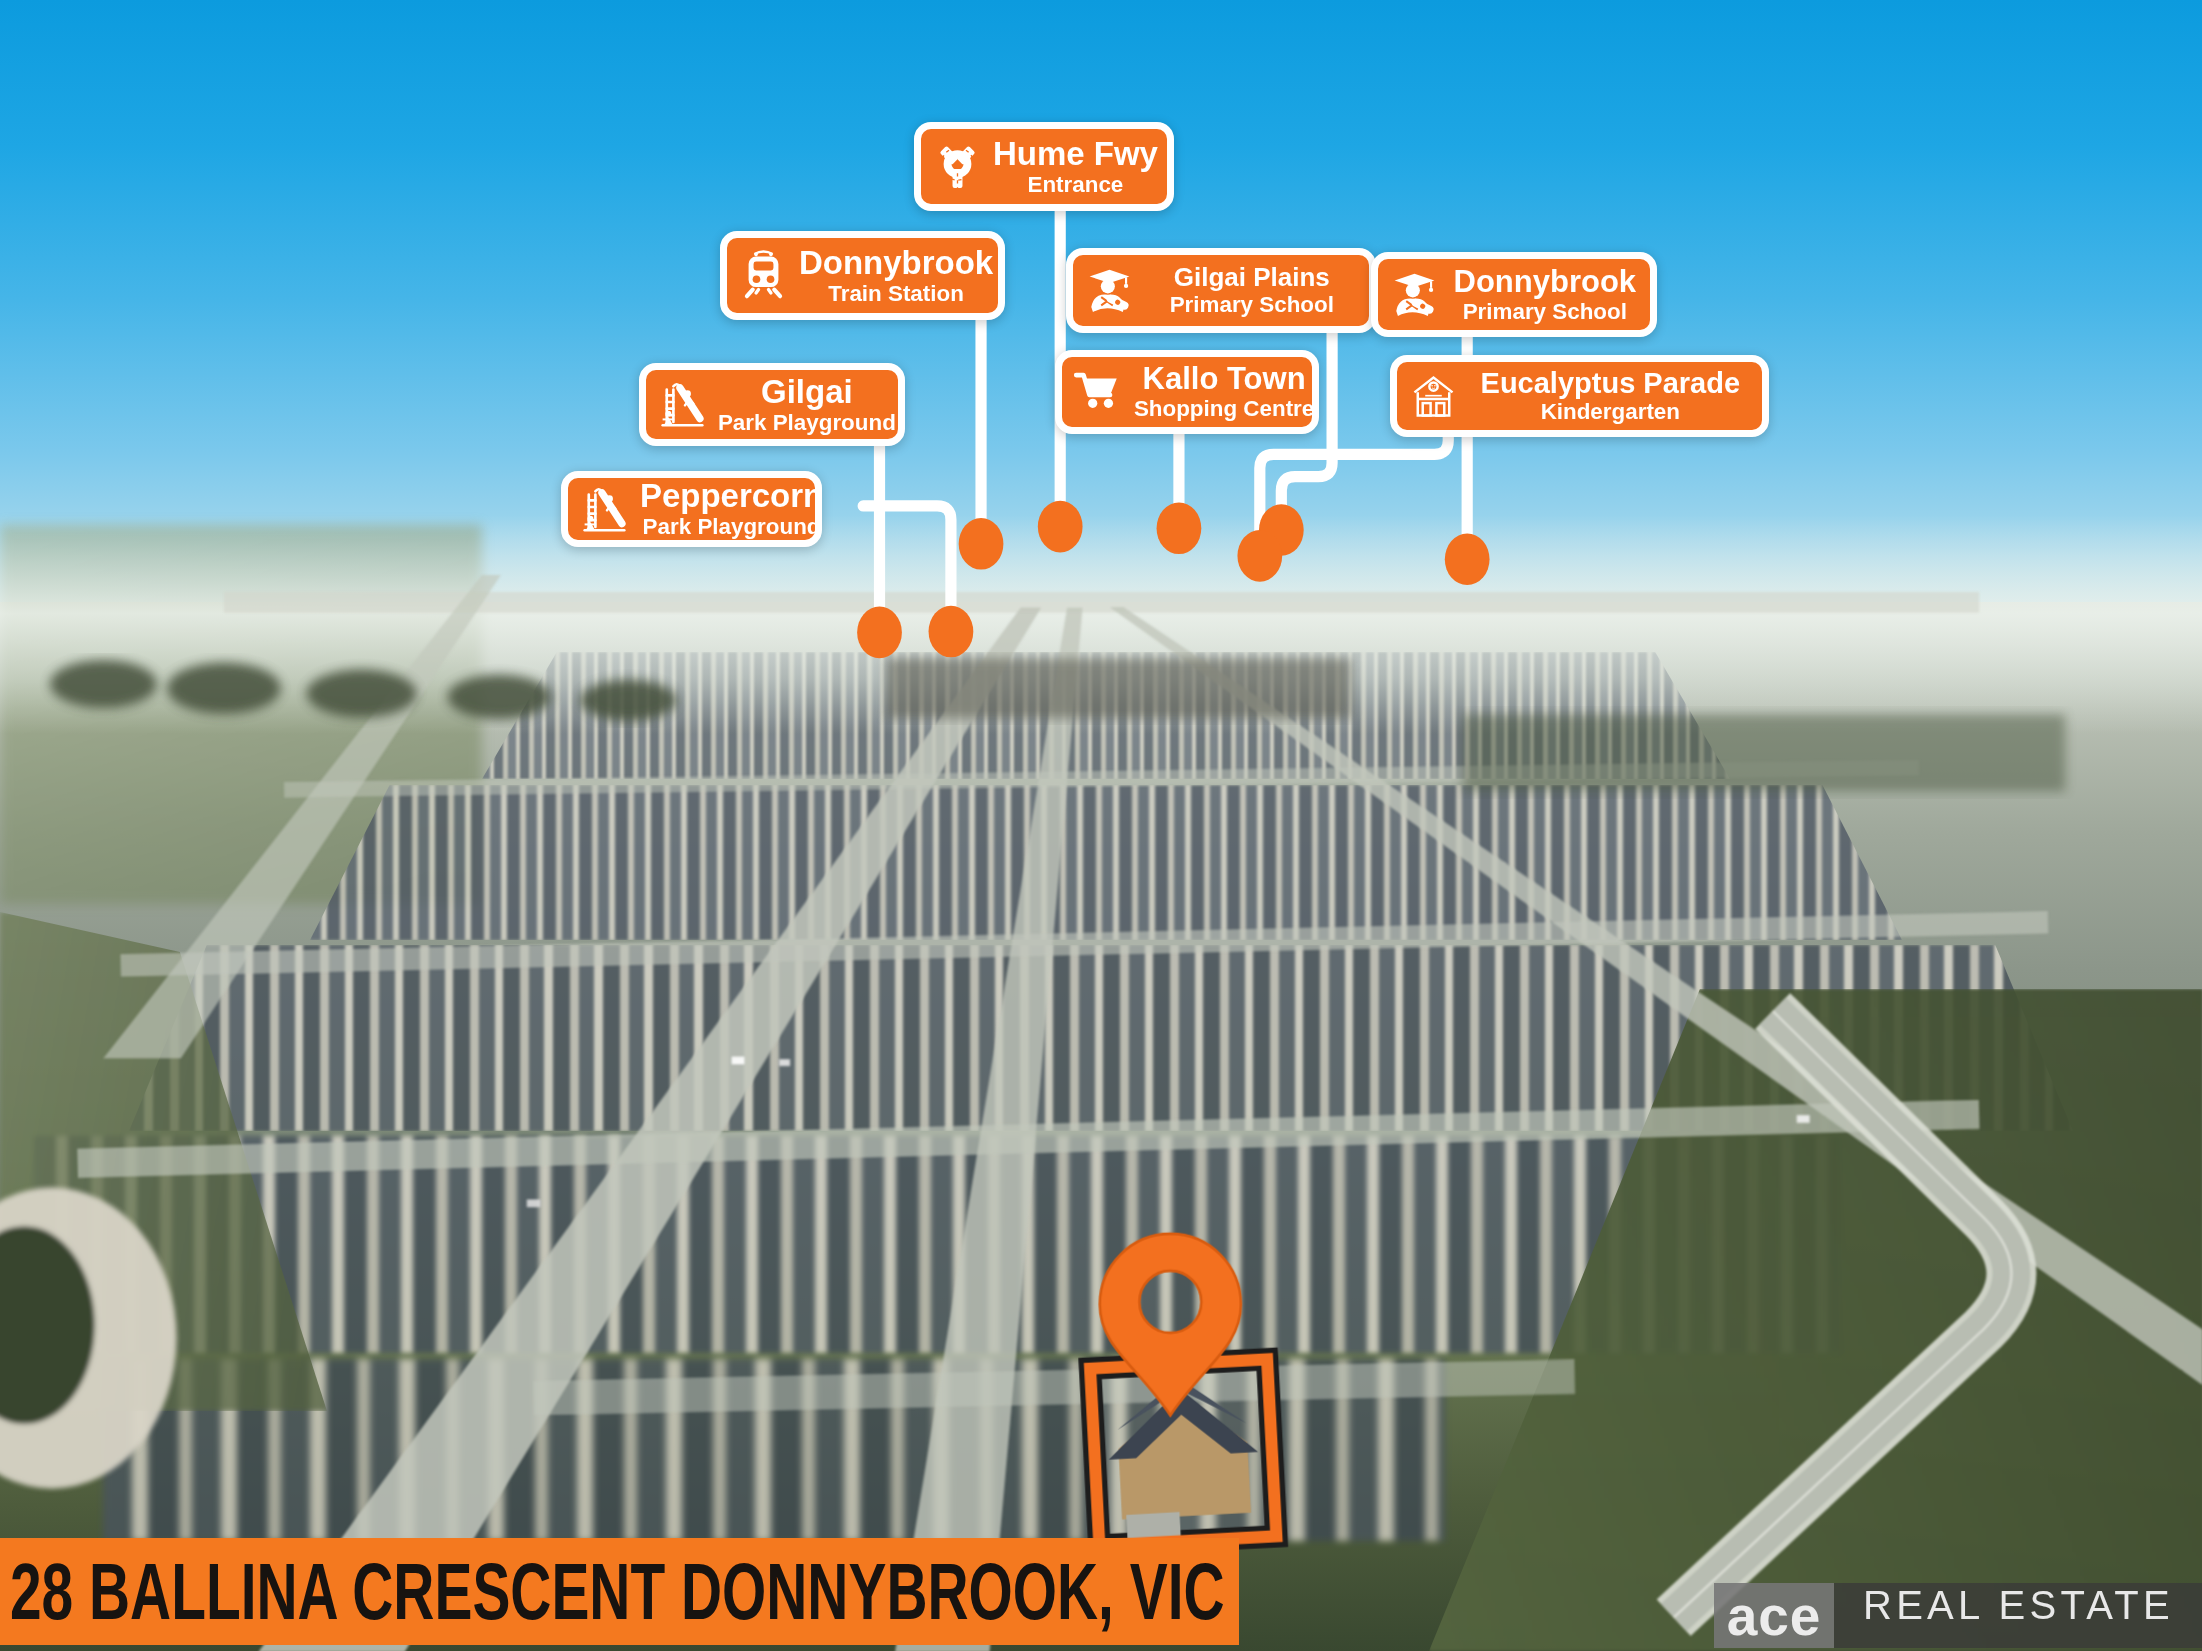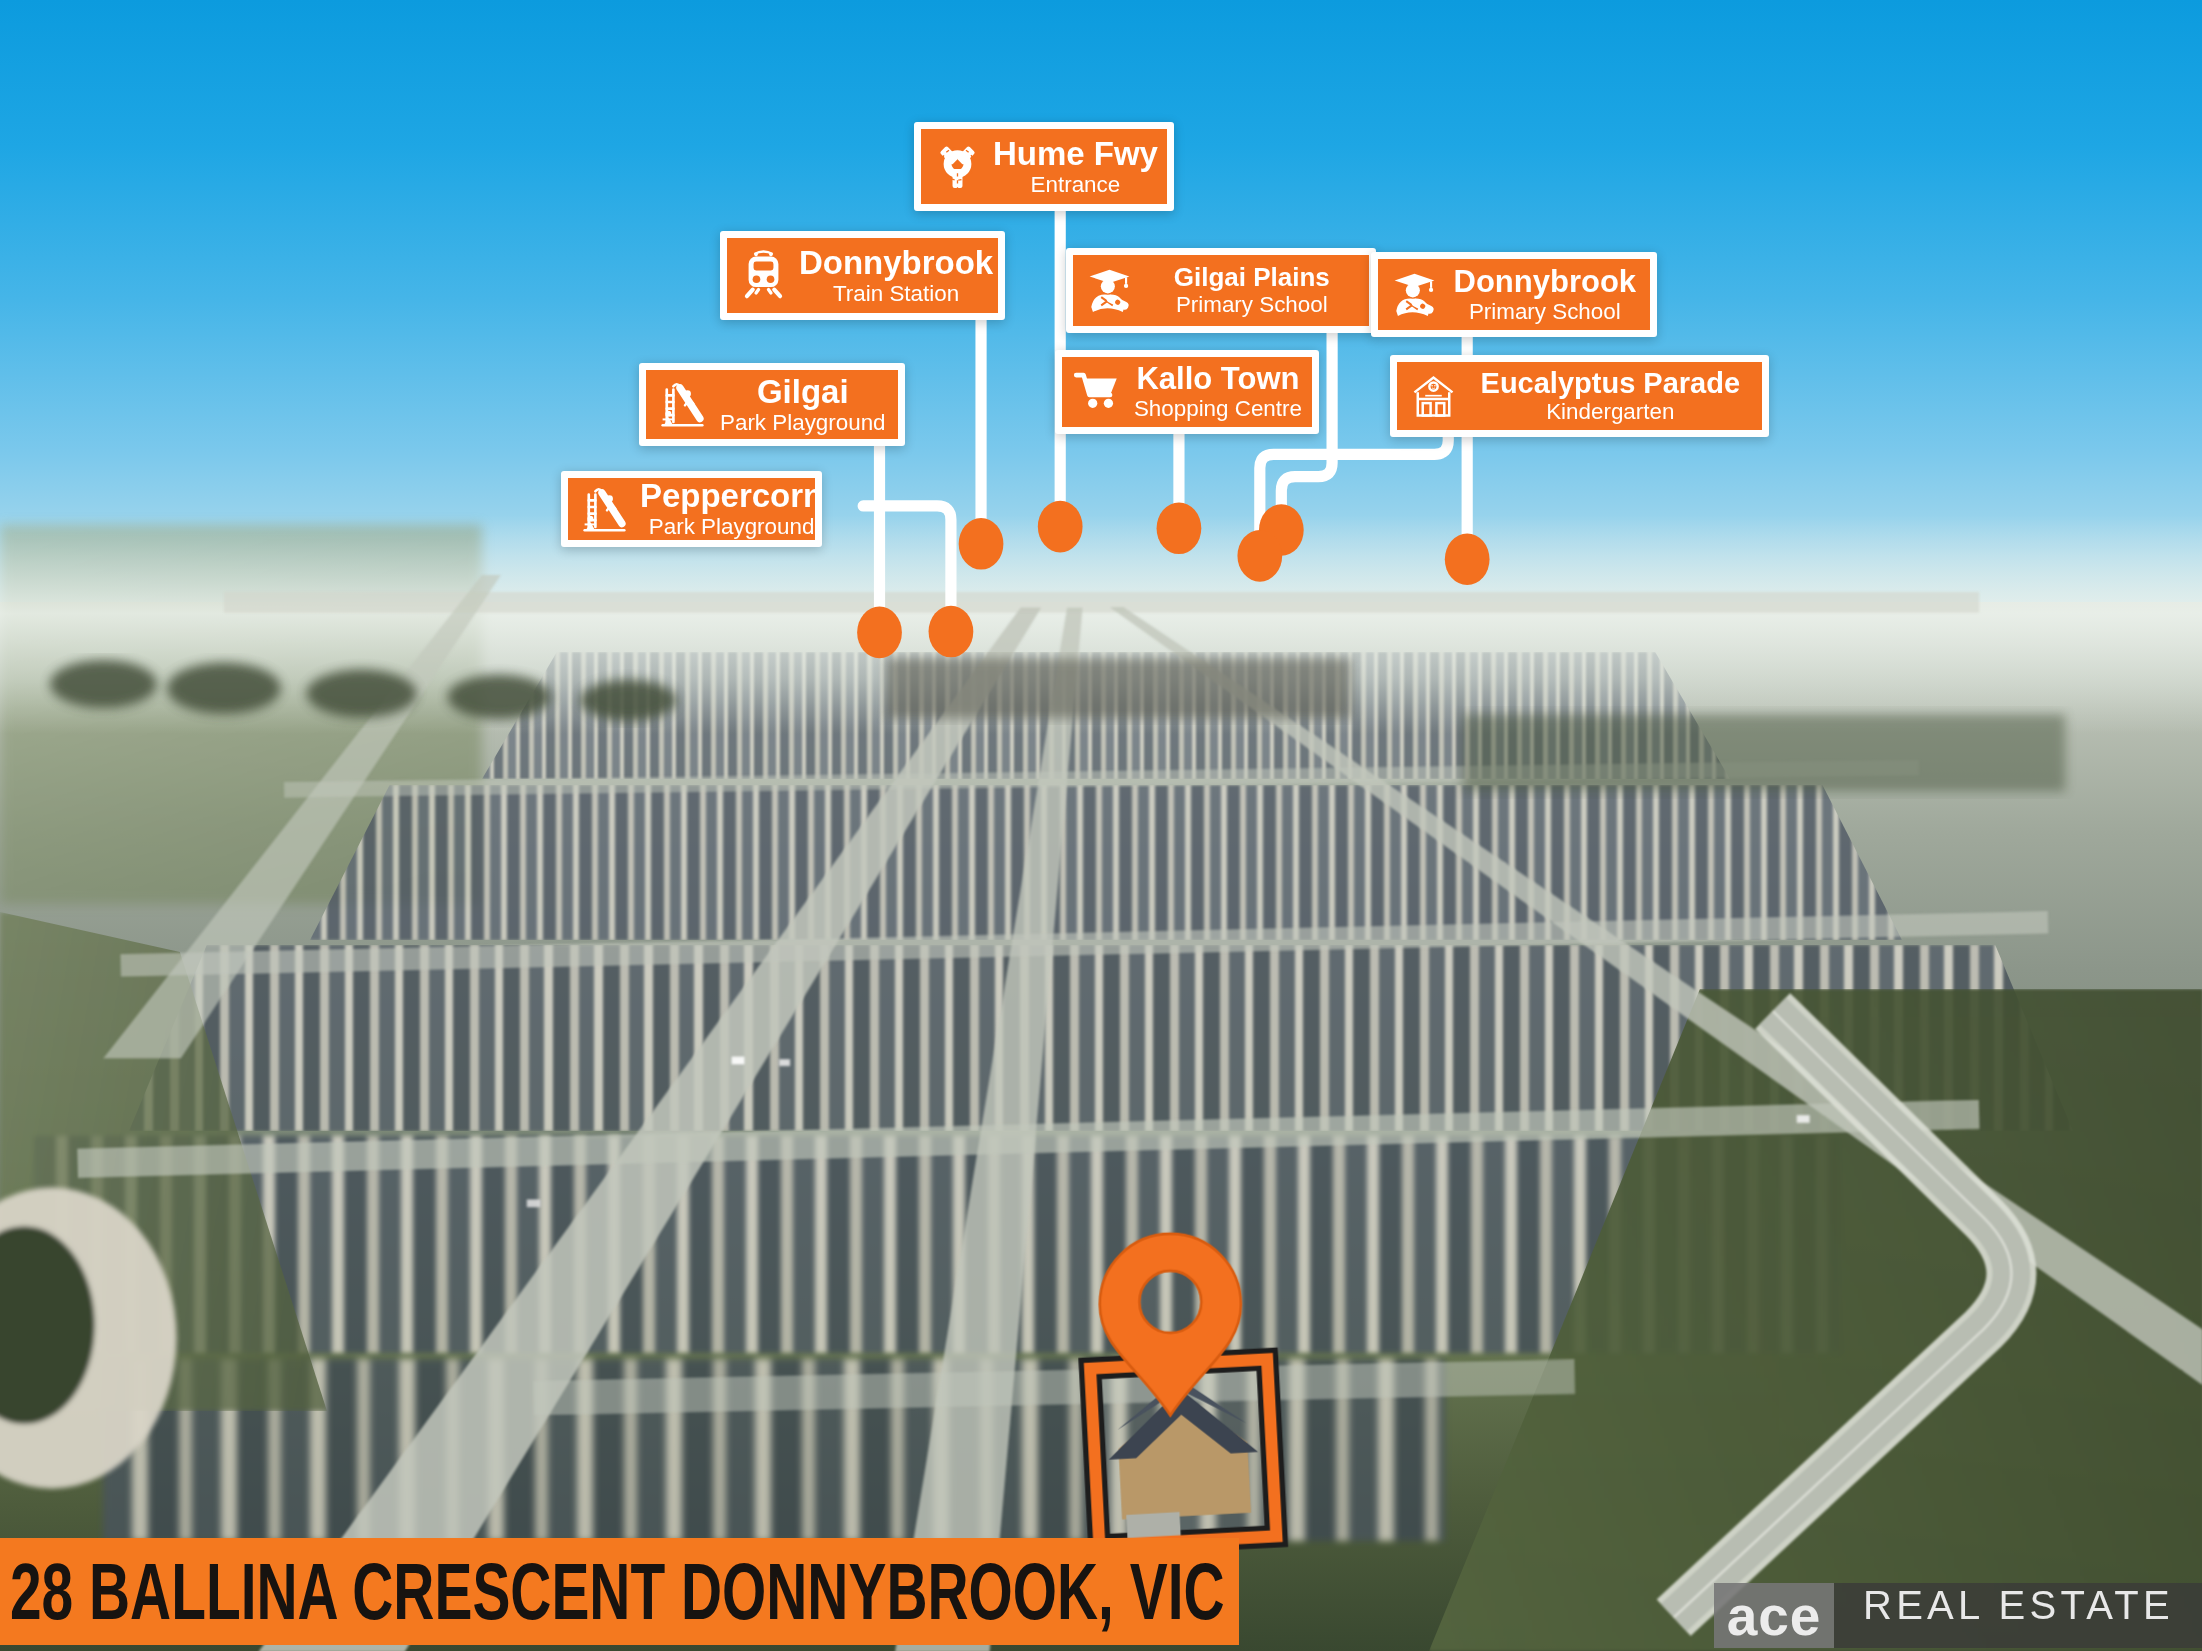--- a/index.html
+++ b/index.html
@@ -32,27 +32,27 @@
     background:repeating-linear-gradient(90deg,#4F5A64 0 22.4px,#DDD9CF 22.4px 34px,#434E58 34px 57px,#C6C3B9 57px 69px);}
   .b5{top:1359px;height:182px;left:103px;width:1342px;opacity:.78;filter:blur(3.9px);
     background:repeating-linear-gradient(90deg,#49545E 0 29px,#D9D5CA 29px 45px,#3E4953 45px 76px,#C2BFB5 76px 89px);}
   .haze{left:0;top:515px;width:2203px;height:219px;
     background:linear-gradient(180deg,rgba(236,242,236,0) 0%,rgba(236,242,236,.85) 45%,rgba(222,230,222,.55) 75%,rgba(222,230,222,0) 100%);}
 
   svg.overlay{position:absolute;left:0;top:0;width:2203px;height:1652px;}
 
   
   .callout{position:absolute;box-sizing:border-box;background:#F3701F;border:7.7px solid #FFFFFF;
-    border-radius:3px;display:flex;align-items:center;gap:8.6px;padding:3.4px 10.3px;
+    border-radius:17px;display:flex;align-items:center;gap:8.6px;padding:3.4px 10.3px;
     box-shadow:0 2.6px 10.3px rgba(0,0,0,.2);z-index:5;}
   .callout .ic{flex:0 0 auto;width:53px;height:53px;}
   .callout .ic svg{width:100%;height:100%;display:block;}
   .callout .tx{flex:1;display:flex;flex-direction:column;align-items:center;color:#FFFFFF;line-height:1.04;}
   .callout .t{font-weight:700;white-space:nowrap;}
-  .callout .s{font-weight:400;font-size:22.4px;white-space:nowrap;margin-top:1.7px;}
+  .callout .s{font-weight:700;font-size:22.4px;white-space:nowrap;margin-top:1.7px;}
 
   
   .banner{position:absolute;left:0;top:1538px;width:1239px;height:107px;background:#F4791F;
     display:flex;align-items:center;z-index:6;}
   .banner .txt{display:inline-block;font-weight:700;font-size:79px;color:#171310;
     white-space:nowrap;transform:scaleX(.72);transform-origin:0 50%;padding-left:13.8px;letter-spacing:0;}
 
   
   .brand{position:absolute;left:1714px;top:1583px;width:489px;height:65px;
     background:rgba(58,58,56,.78);display:flex;align-items:flex-start;z-index:6;}

